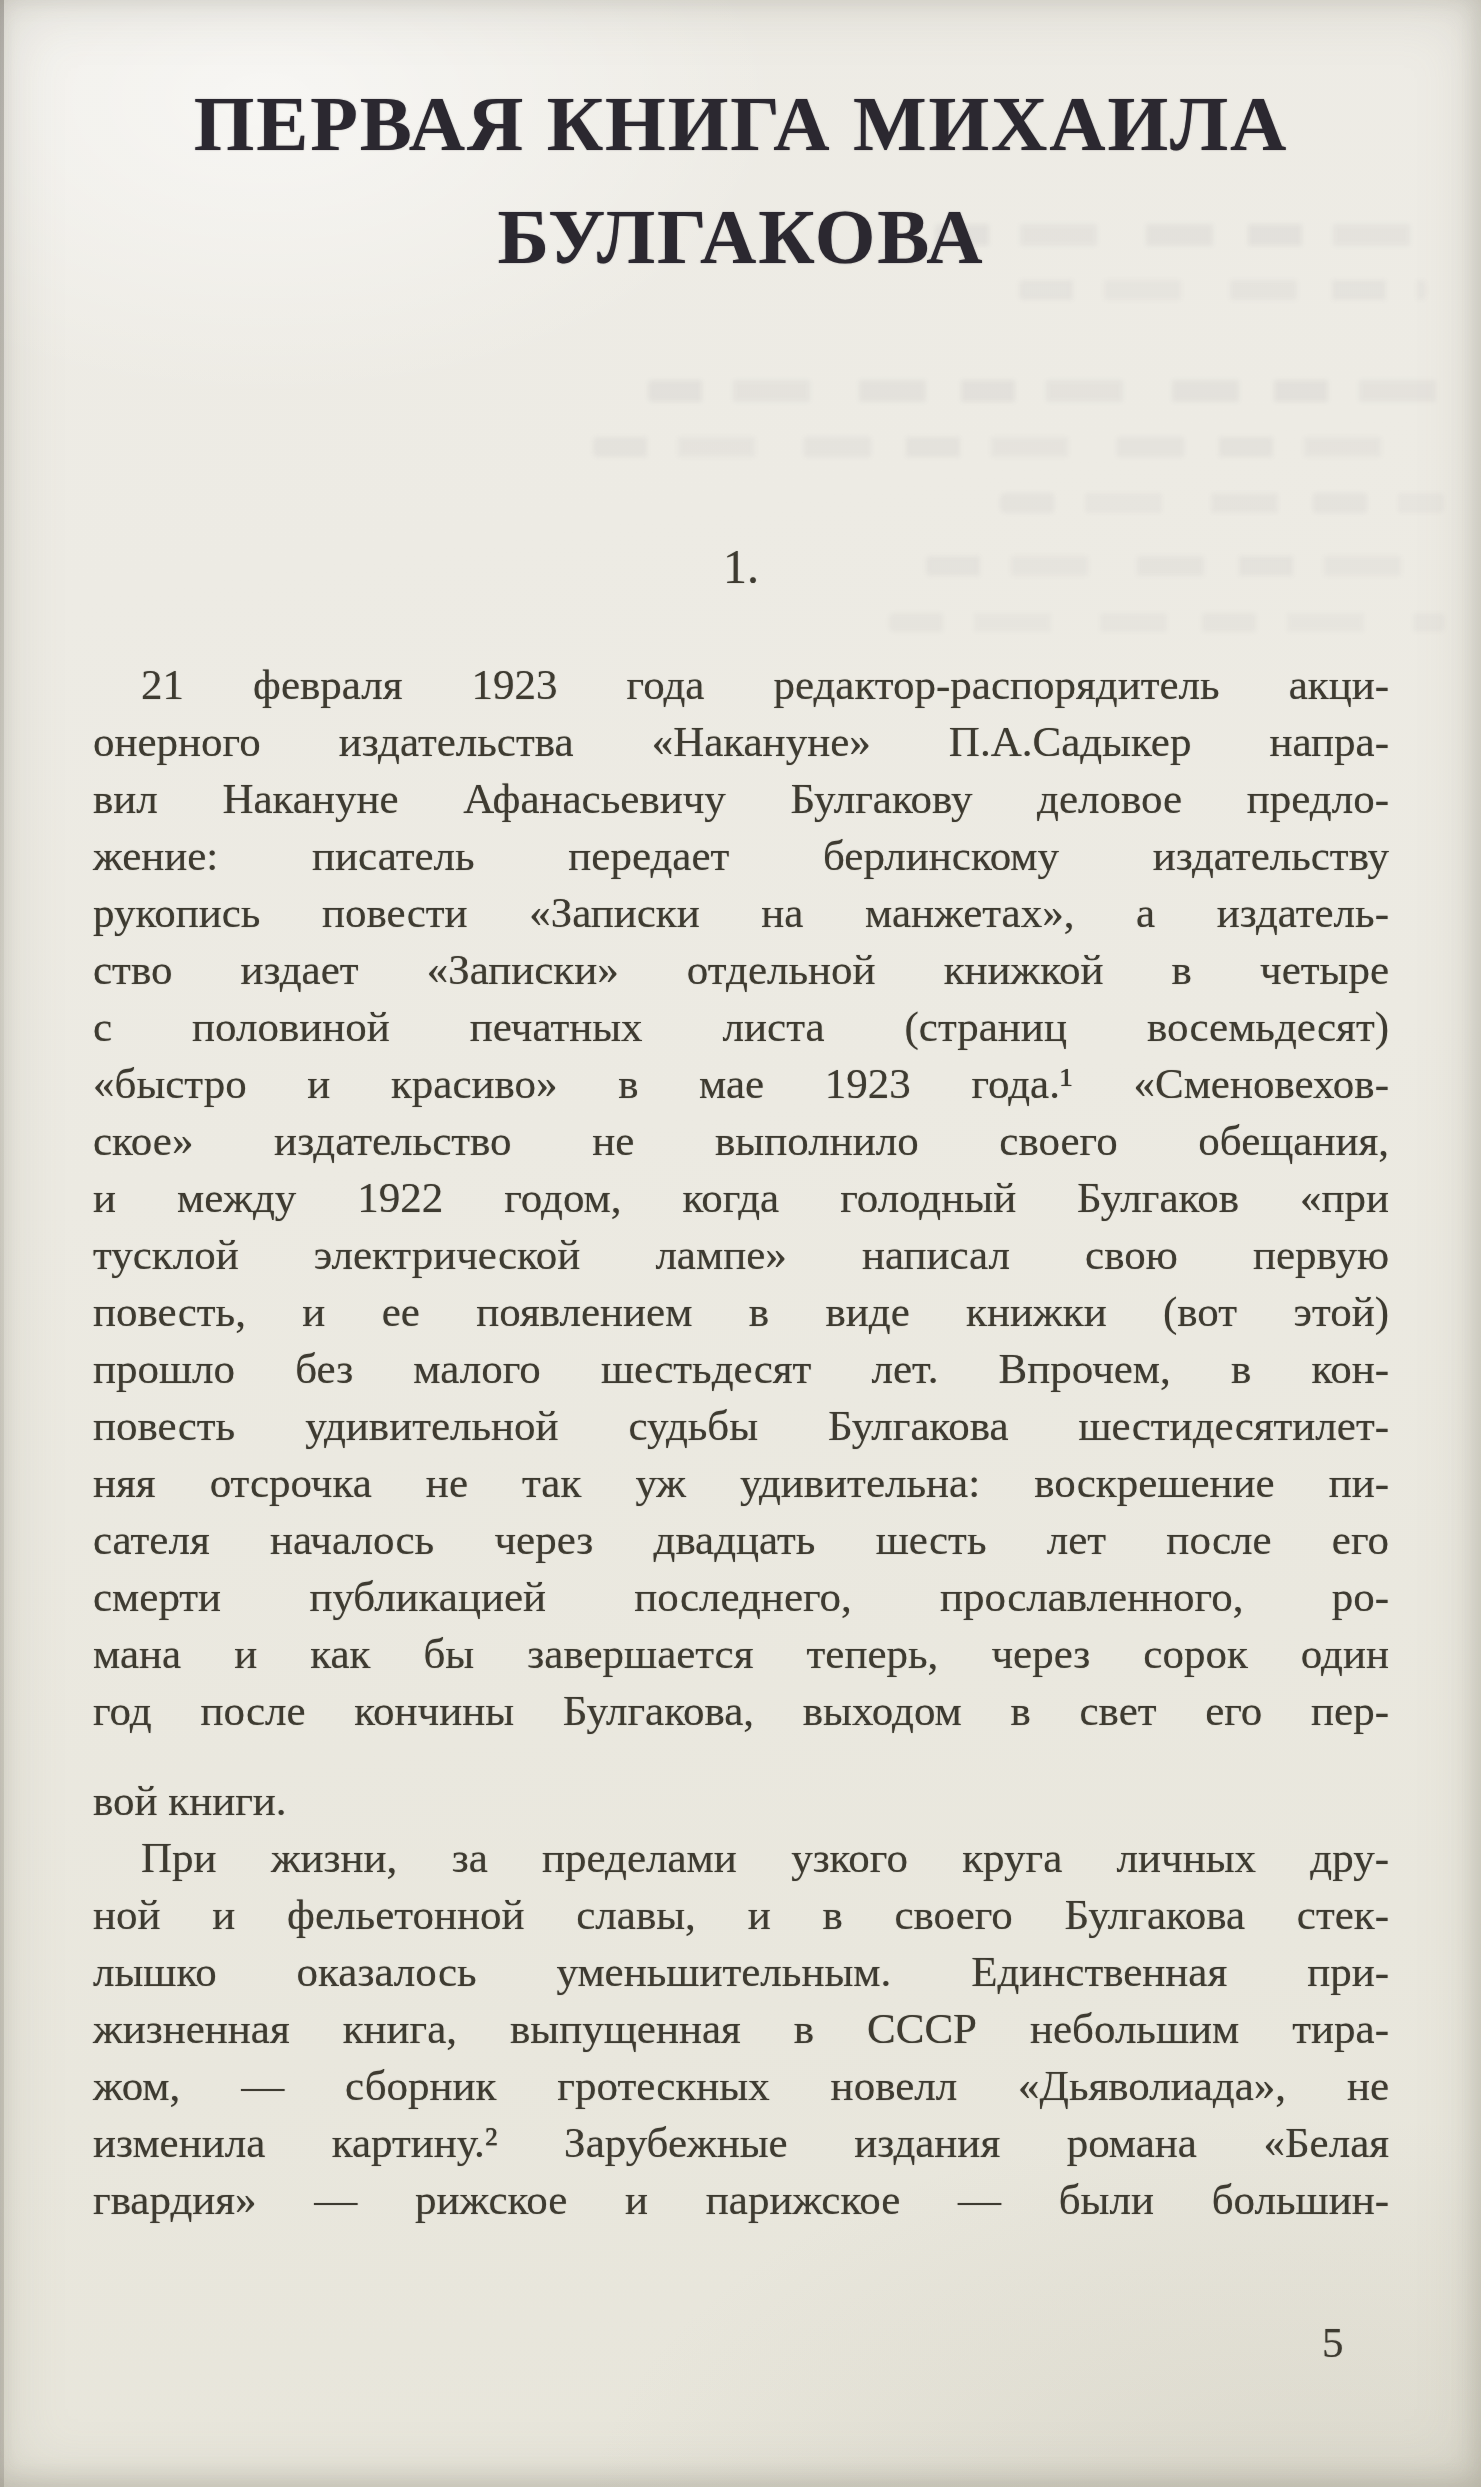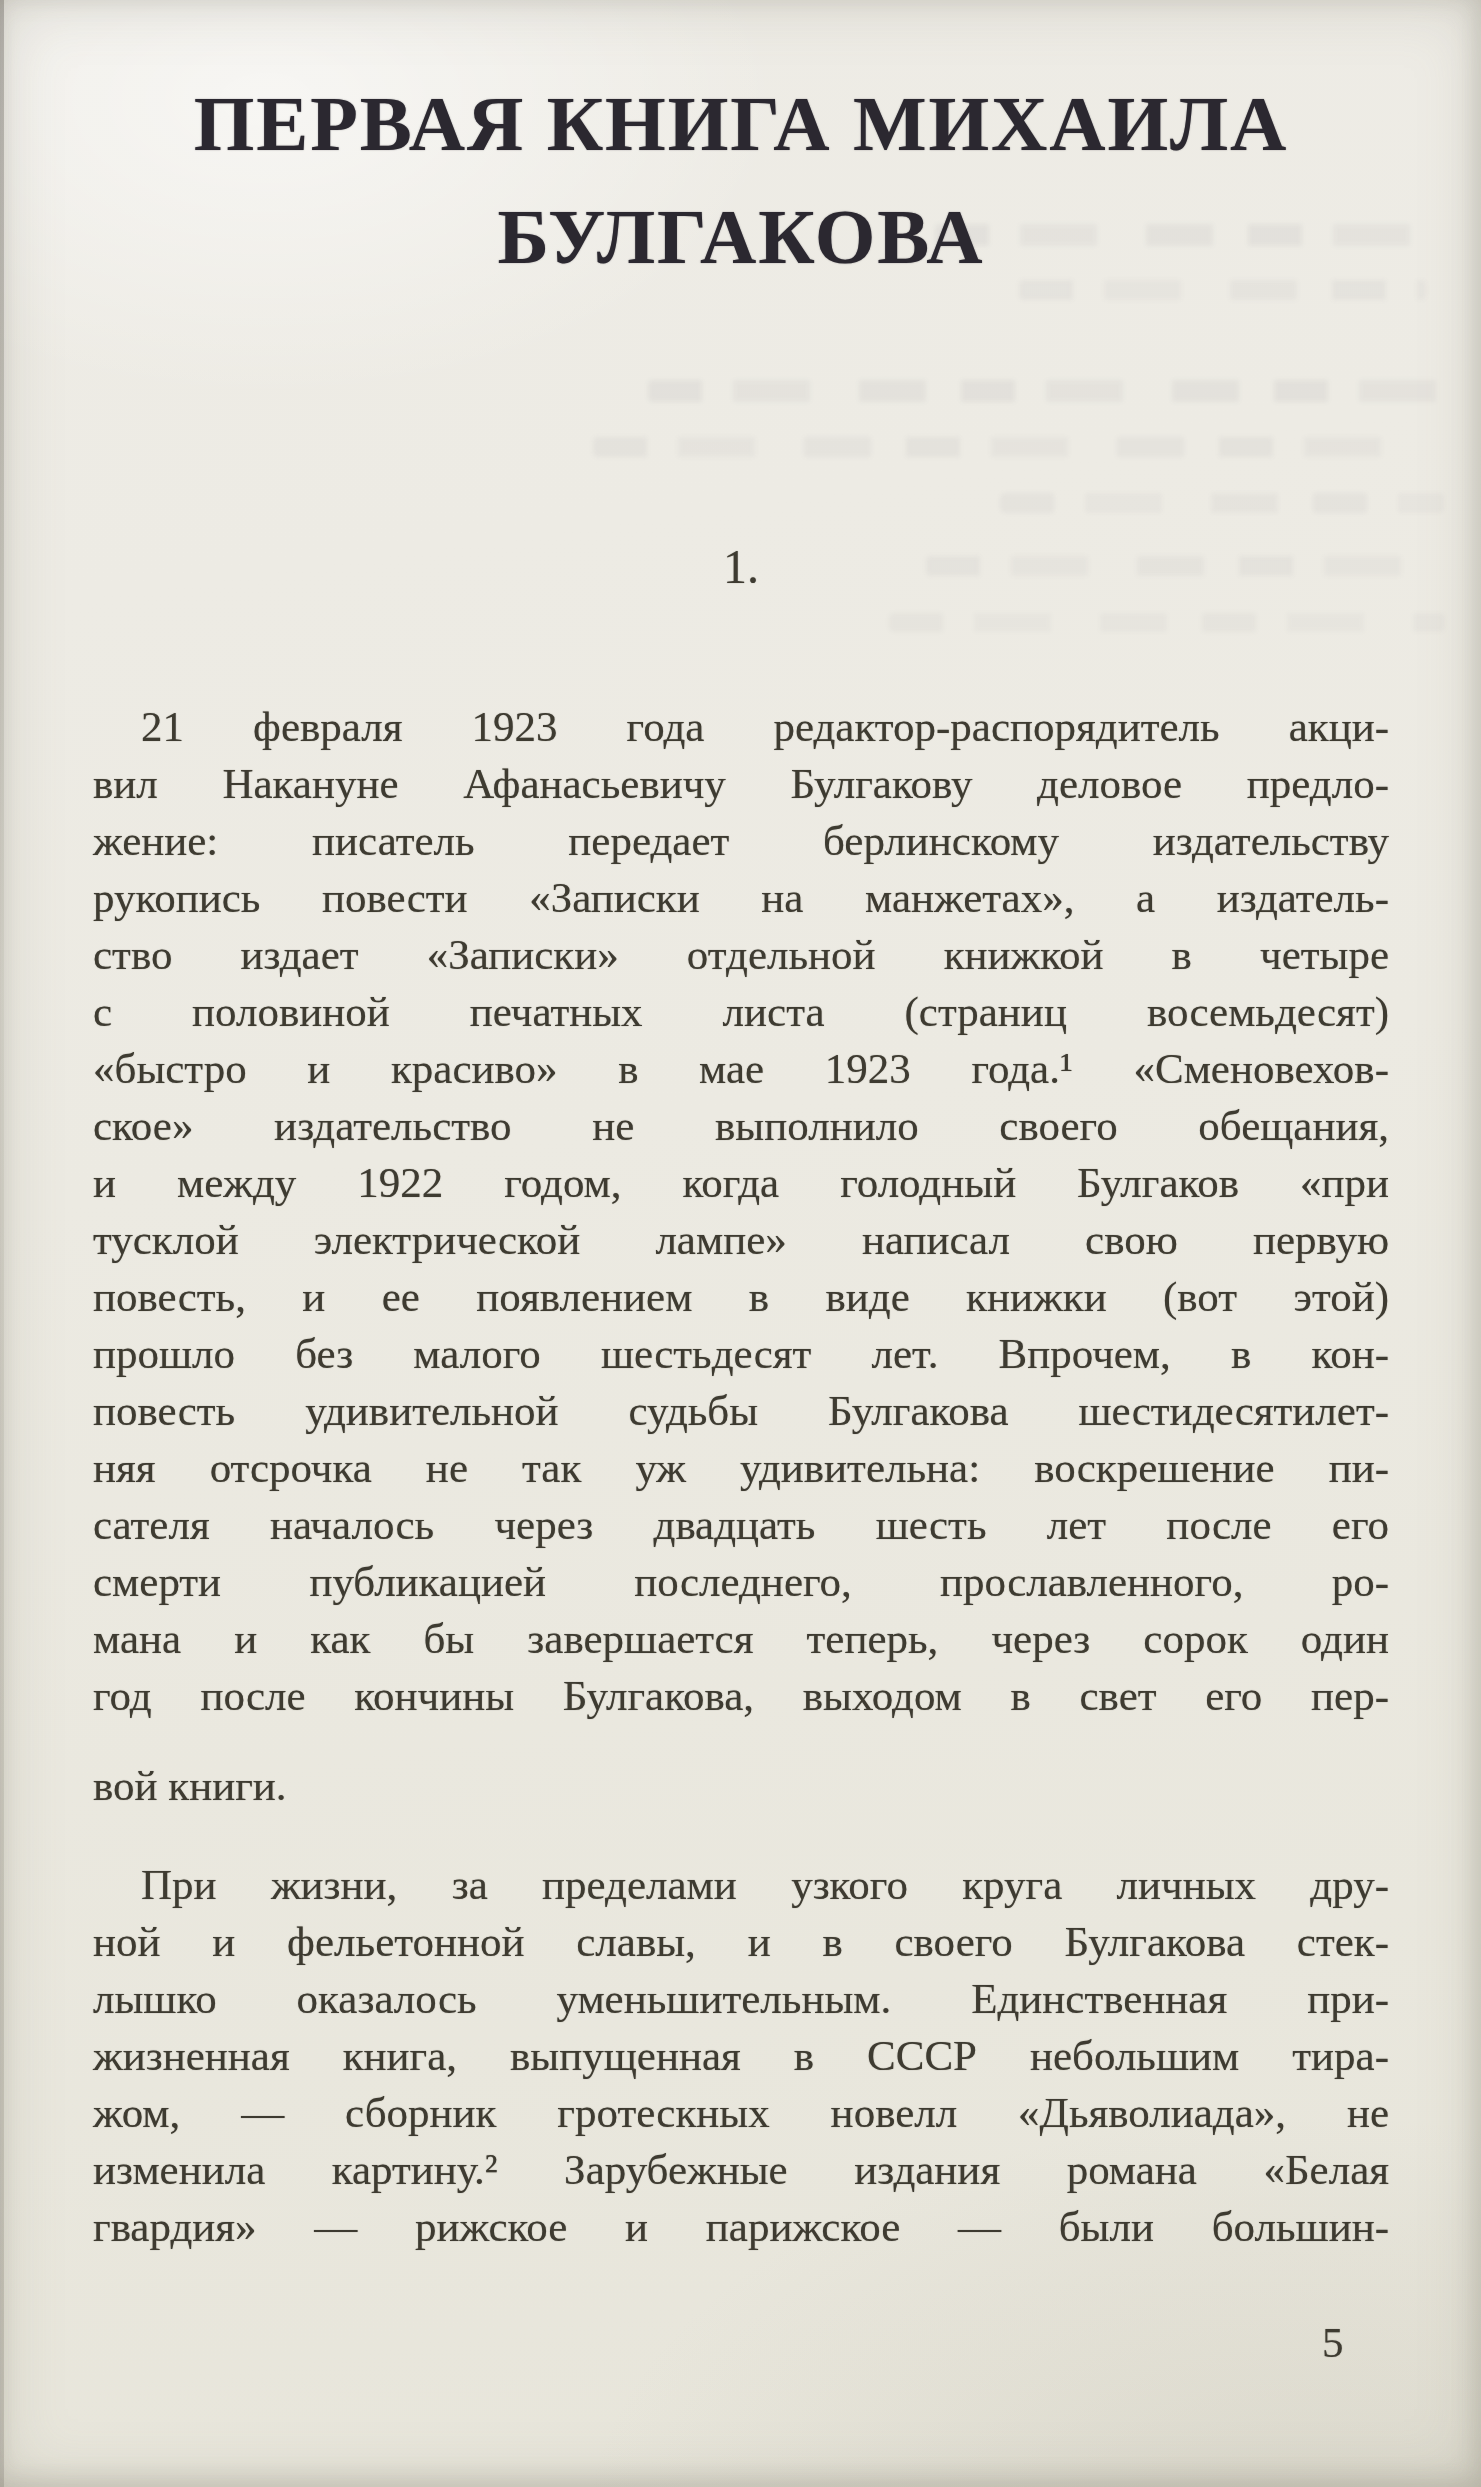--- a/index.html
+++ b/index.html
@@ -50,21 +50,21 @@
     font-size:43px;
     color:var(--ink,#3e3b31);
   }
   .line {
     height:57px; line-height:57px;
     text-align:justify; text-align-last:justify;
     text-shadow:0 0 1.1px rgba(62,59,49,.55);
     white-space:nowrap; 
     white-space:normal;
   }
-  .line.indent { padding-left:48px;margin-top:42px; }
+  .line.indent { padding-left:48px; }
   .line.endline { text-align-last:left;margin-top:33px; }
 
   .page-number {
     position:absolute; top:2317px; left:1322px;
     font-size:43px; line-height:52px;
     color:var(--ink,#3e3b31);
     text-shadow:0 0 1.1px rgba(62,59,49,.5);
   }
 
   
@@ -99,20 +99,21 @@
 
   <div class="title">
     <div>ПЕРВАЯ КНИГА МИХАИЛА</div>
     <div>БУЛГАКОВА</div>
   </div>
 
   <div class="section-number">1.</div>
 
   <div class="body-text">
       <div class="line indent">21 февраля 1923 года редактор-распорядитель акци-</div>
+      <div class="line">онерного издательства «Накануне» П.А.Садыкер напра-</div>
       <div class="line">вил Накануне Афанасьевичу Булгакову деловое предло-</div>
       <div class="line">жение: писатель передает берлинскому издательству</div>
       <div class="line">рукопись повести «Записки на манжетах», а издатель-</div>
       <div class="line">ство издает «Записки» отдельной книжкой в четыре</div>
       <div class="line">с половиной печатных листа (страниц восемьдесят)</div>
       <div class="line">«быстро и красиво» в мае 1923 года.¹ «Сменовехов-</div>
       <div class="line">ское» издательство не выполнило своего обещания,</div>
       <div class="line">и между 1922 годом, когда голодный Булгаков «при</div>
       <div class="line">тусклой электрической лампе» написал свою первую</div>
       <div class="line">повесть, и ее появлением в виде книжки (вот этой)</div>

